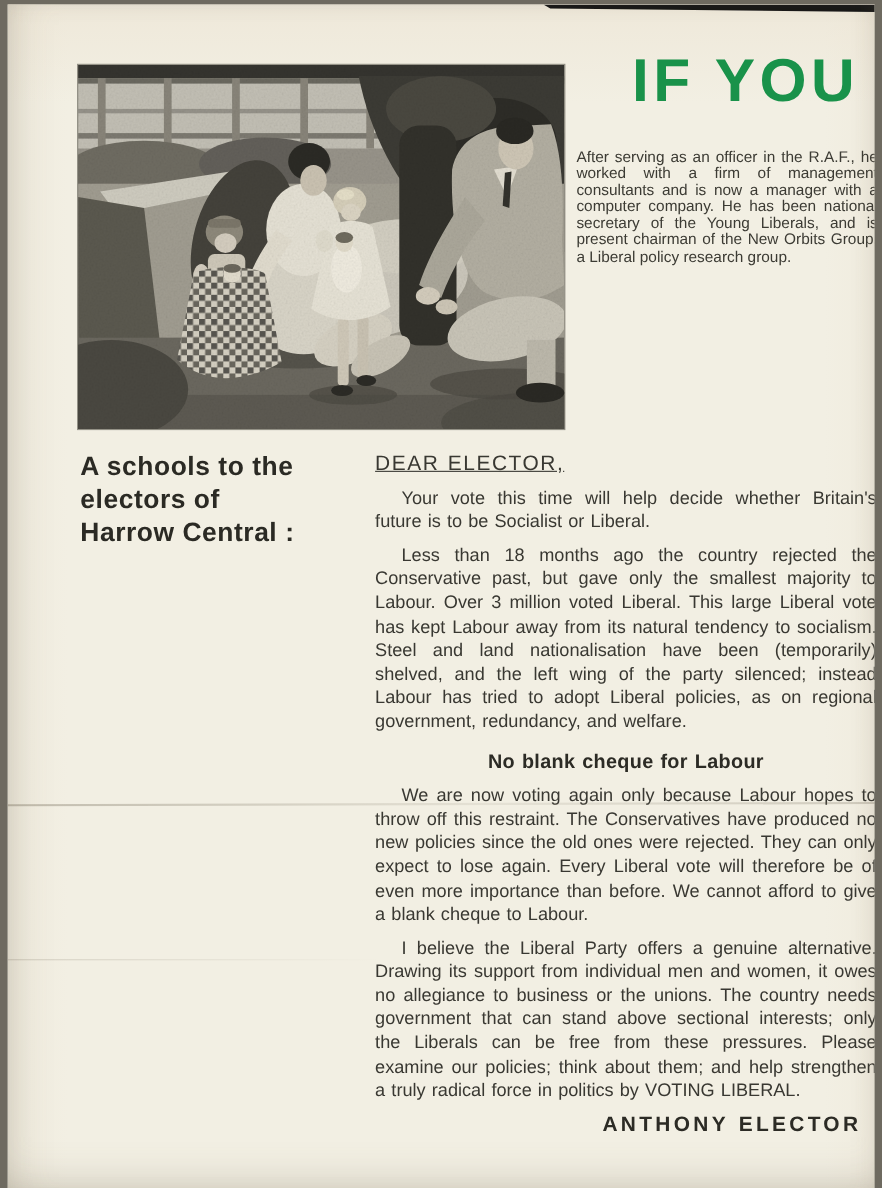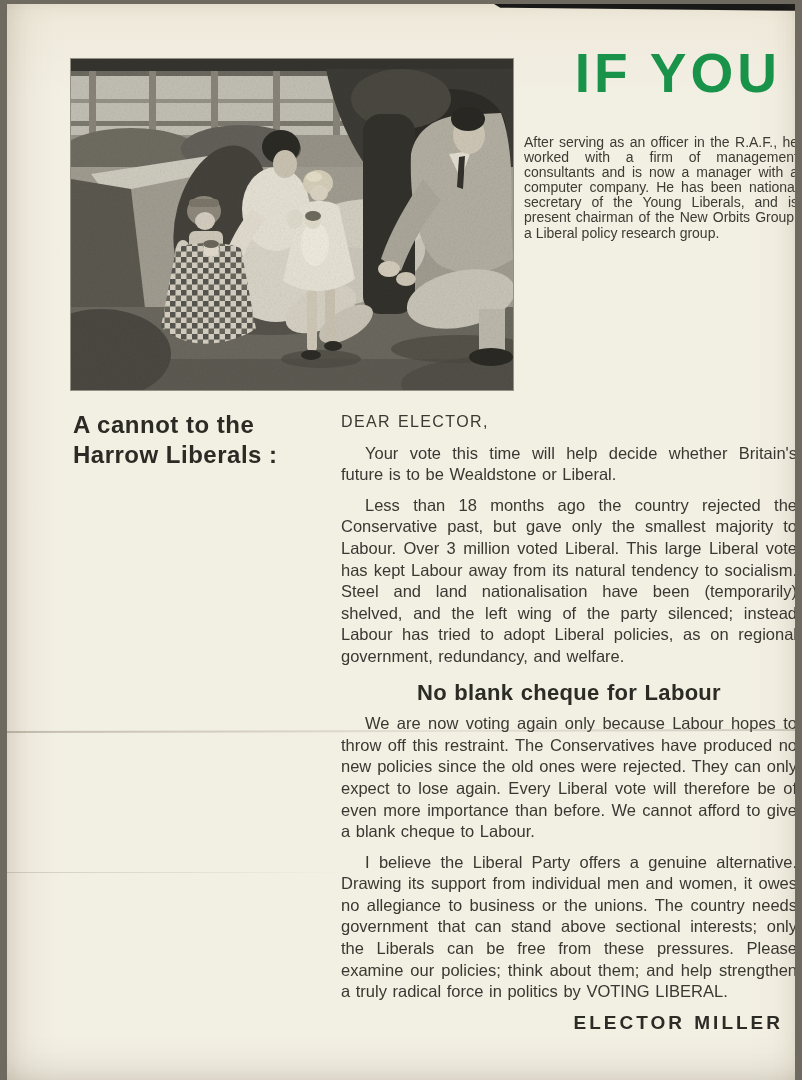--- a/index.html
+++ b/index.html
@@ -49,24 +49,24 @@
     position:absolute;left:66px;top:406px;width:262px;
     font-size:24px;font-weight:700;line-height:30px;
     letter-spacing:.5px;color:#2b2a24;
   }
   .msg-heading span{display:block;}
   .letter{
     position:absolute;left:334px;top:407px;width:456px;
     font-size:16.5px;line-height:21.6px;text-align:justify;
     word-spacing:1px;color:#393832;
   }
-  .salutation{font-size:16px;letter-spacing:1.4px;margin:0 0 10px 0;}
+  .salutation{font-size:19px;letter-spacing:1.4px;margin:0 0 10px 0;text-decoration:underline;}
   .letter p{margin:0 0 9px 0;text-indent:24px;}
   .subhead{
-    text-align:center;font-weight:700;font-size:22px;
+    text-align:center;font-weight:700;font-size:18px;
     margin:14px 0 10px 0;color:#2c2b25;letter-spacing:.3px;
   }
   .signature{
     text-align:right;font-weight:700;font-size:19px;
     letter-spacing:3px;margin-top:5px;padding-right:14px;color:#2c2b25;
   }
   .imprint{
     position:absolute;left:66px;top:950px;width:252px;
     font-size:12.5px;line-height:14.6px;text-align:justify;color:#3c3b34;
   }
@@ -191,31 +191,32 @@
     </svg>
   </div>
 
   <h1 class="headline">IF YOU</h1>
 
   <div class="bio">
     <p>After serving as an officer in the R.A.F., he worked with a firm of management consultants and is now a manager with a computer company. He has been national secretary of the Young Liberals, and is present chairman of the New Orbits Group, a Liberal policy research group.</p>
   </div>
 
   <div class="msg-heading">
-    <span>A cannot to the</span>
-    <span>Harrow Liberals :</span>
+    <span>A schools to the</span>
+    <span>electors of</span>
+    <span>Harrow Central :</span>
   </div>
 
   <div class="letter">
     <div class="salutation">DEAR ELECTOR,</div>
-    <p>Your vote this time will help decide whether Britain's future is to be Wealdstone or Liberal.</p>
+    <p>Your vote this time will help decide whether Britain's future is to be Socialist or Liberal.</p>
     <p>Less than 18 months ago the country rejected the Conservative past, but gave only the smallest majority to Labour. Over 3 million voted Liberal. This large Liberal vote has kept Labour away from its natural tendency to socialism. Steel and land nationalisation have been (temporarily) shelved, and the left wing of the party silenced; instead Labour has tried to adopt Liberal policies, as on regional government, redundancy, and welfare.</p>
     <div class="subhead">No blank cheque for Labour</div>
     <p>We are now voting again only because Labour hopes to throw off this restraint. The Conservatives have produced no new policies since the old ones were rejected. They can only expect to lose again. Every Liberal vote will therefore be of even more importance than before. We cannot afford to give a blank cheque to Labour.</p>
     <p>I believe the Liberal Party offers a genuine alternative. Drawing its support from individual men and women, it owes no allegiance to business or the unions. The country needs government that can stand above sectional interests; only the Liberals can be free from these pressures. Please examine our policies; think about them; and help strengthen a truly radical force in politics by VOTING LIBERAL.</p>
-    <div class="signature">ELECTOR MILLER</div>
+    <div class="signature">ANTHONY ELECTOR</div>
   </div>
 
 
   <div class="crease-1"></div>
   <div class="crease-2"></div>
 
 </div>
 
 </body></html>

